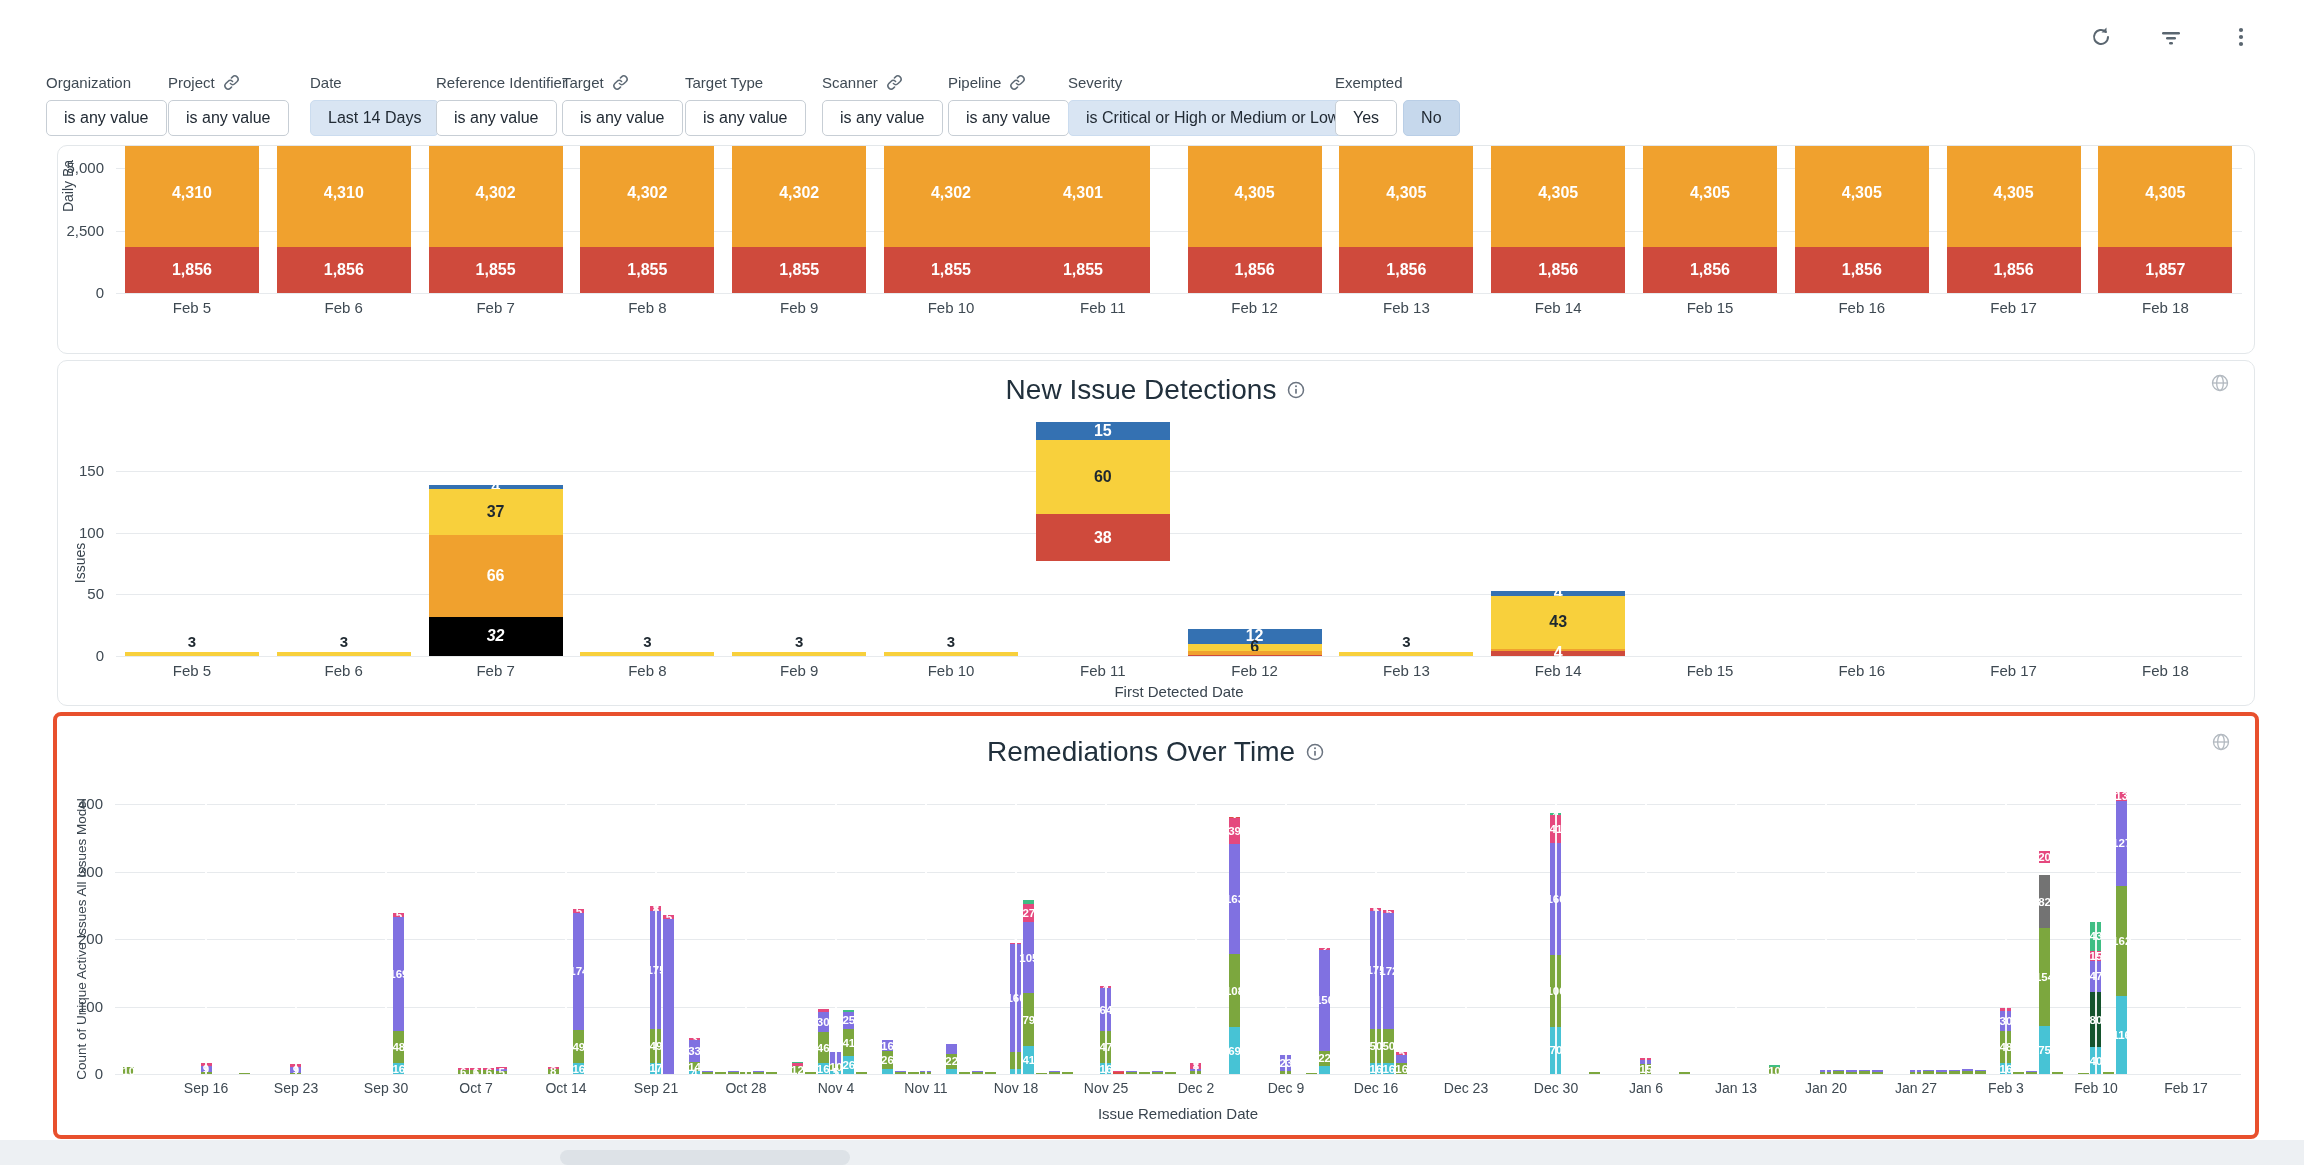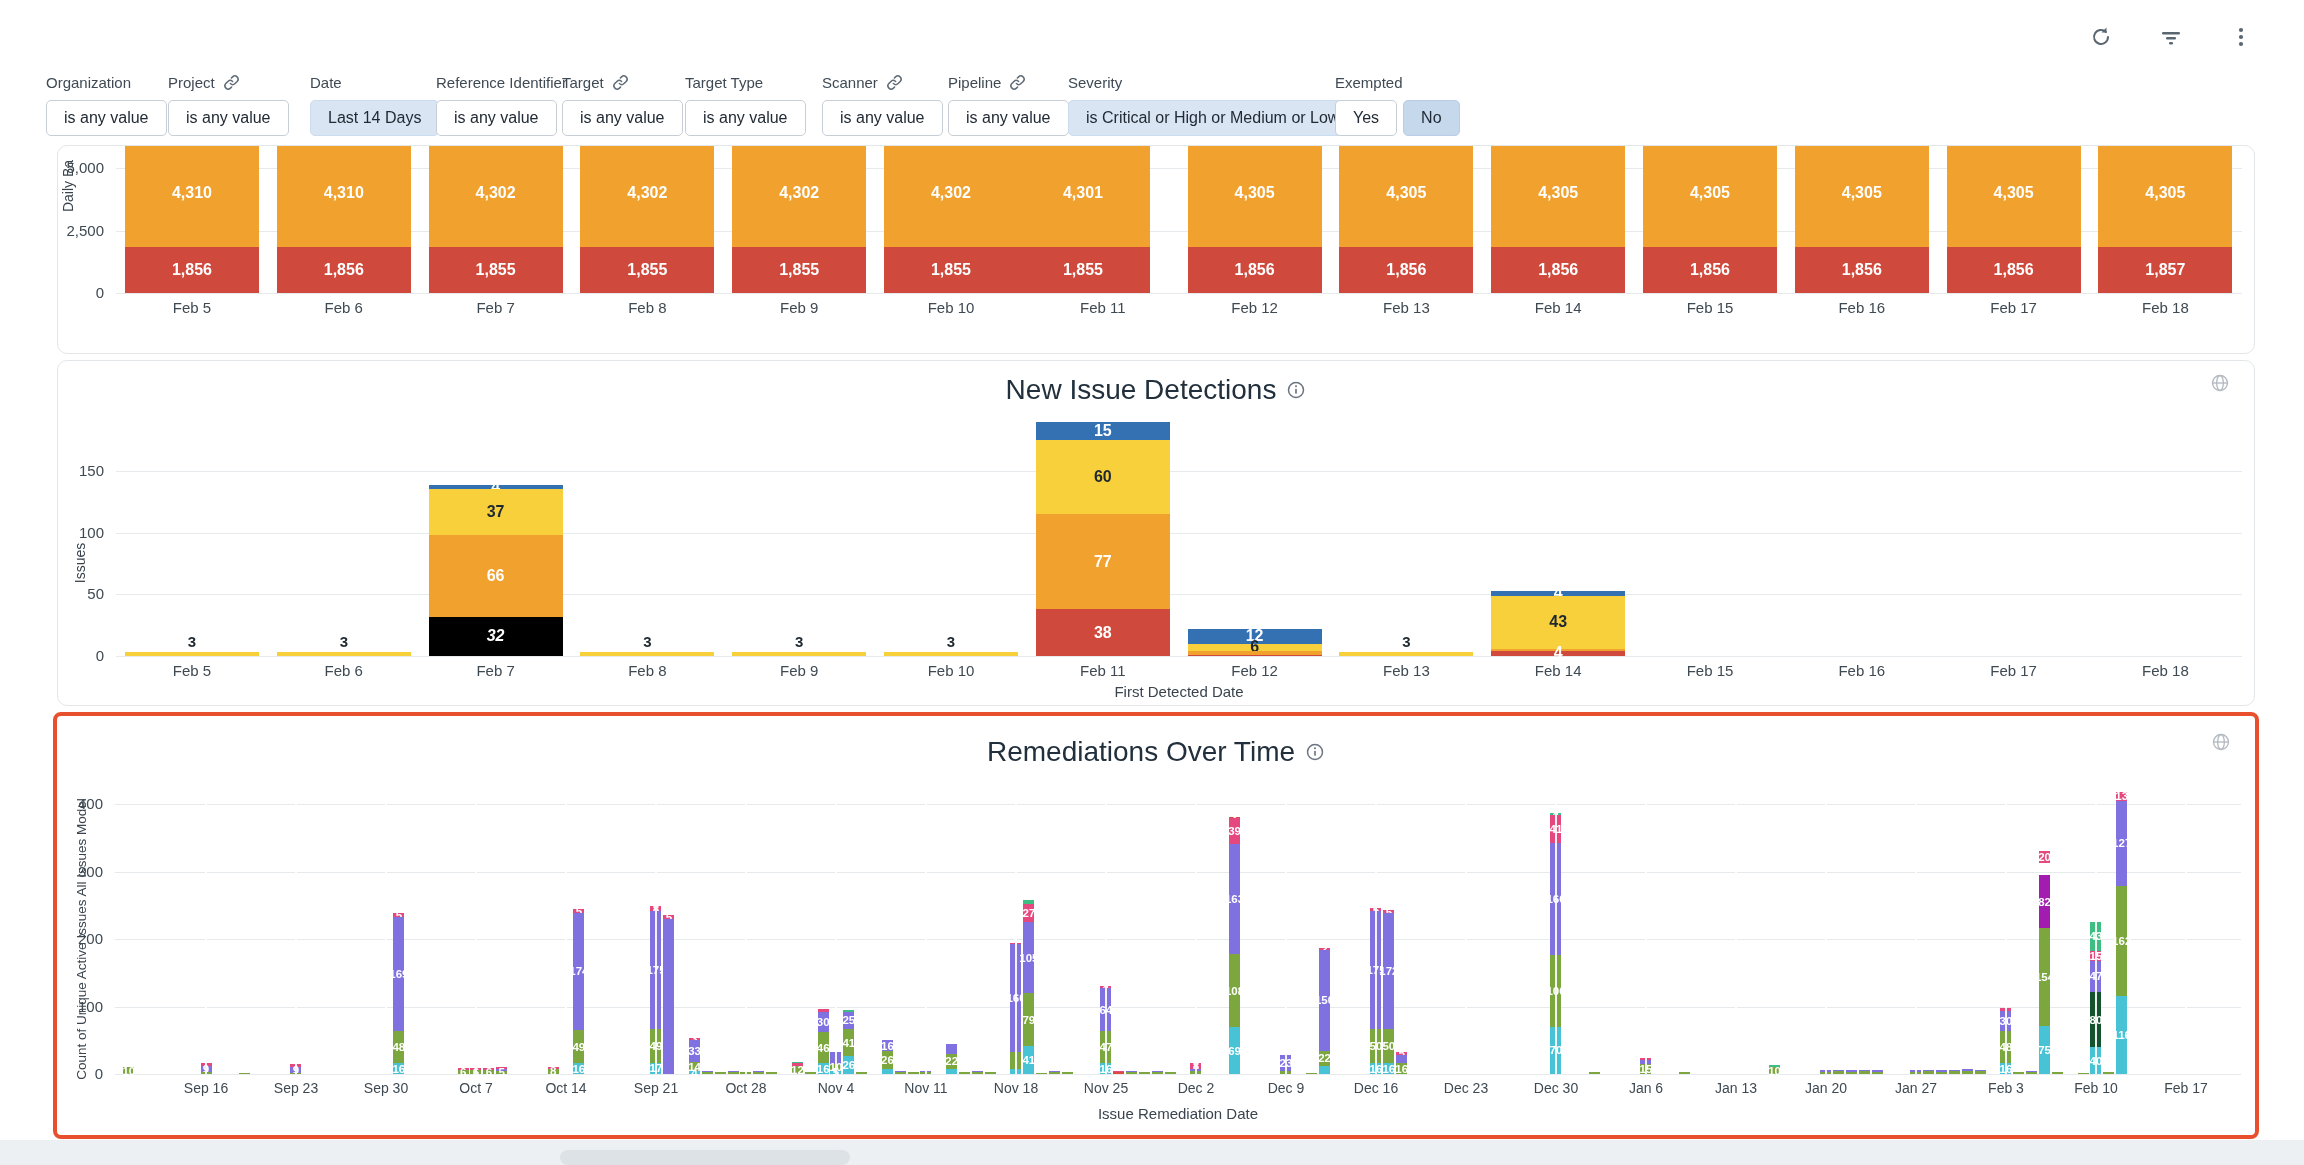--- a/index.html
+++ b/index.html
@@ -356,23 +356,20 @@
           <div class="seg" style="height: 3.6999px; background: rgb(248, 208, 60);"></div>
           <div class="toplab">3</div>
         </div>
         <div class="vbar" style="left: 977.8px; width: 134px; top: 60.673px; height: 234.327px;">
           <div class="seg" style="height: 18.4995px; background: rgb(52, 113, 178);">
             <span style="font-size: 16px; color: rgb(255, 255, 255);">15</span>
           </div>
           <div class="seg" style="height: 73.998px; background: rgb(248, 208, 60);">
             <span style="font-size: 16px; color: rgb(30, 40, 48);">60</span>
           </div>
-          <div class="seg" style="height: 94.9641px; background: rgb(240, 161, 46);">
-            <span style="font-size: 16px; color: rgb(255, 255, 255);">77</span>
-          </div>
           <div class="seg" style="height: 46.8654px; background: rgb(207, 74, 60);">
             <span style="font-size: 16px; color: rgb(255, 255, 255);">38</span>
           </div>
         </div>
         <div class="vbar" style="left: 1129.6px; width: 134px; top: 267.867px; height: 27.1326px;">
           <div class="seg" style="height: 14.7996px; background: rgb(52, 113, 178);">
             <span style="font-size: 16px; color: rgb(255, 255, 255);">12</span>
           </div>
           <div class="seg" style="height: 7.3998px; background: rgb(248, 208, 60);">
             <span style="font-size: 16px; color: rgb(30, 40, 48);">6</span>
@@ -913,21 +910,21 @@
           <div class="seg" style="height: 2.025px; background: rgb(124, 167, 62);"></div>
         </div>
         <div class="vbar" style="left: 1969.19px; width: 11px; top: 354.625px; height: 3.375px;">
           <div class="seg" style="height: 1.35px; background: rgb(128, 113, 225);"></div>
           <div class="seg" style="height: 2.025px; background: rgb(124, 167, 62);"></div>
         </div>
         <div class="vbar" style="left: 1982.05px; width: 11px; top: 134.575px; height: 223.425px;">
           <div class="seg" style="height: 13.5px; background: rgb(229, 72, 126);">
             <span style="font-size: 11.5px; color: rgb(255, 255, 255);">20</span>
           </div>
-          <div class="seg" style="height: 55.35px; background: #a21caf; margin-top: 12px;">
+          <div class="seg" style="height: 55.35px; background: #737373; margin-top: 12px;">
             <span style="font-size: 11.5px; color: rgb(255, 255, 255);">82</span>
           </div>
           <div class="seg" style="height: 103.95px; background: rgb(124, 167, 62);">
             <span style="font-size: 11.5px; color: rgb(255, 255, 255);">154</span>
           </div>
           <div class="seg" style="height: 50.625px; background: rgb(71, 195, 213);">
             <span style="font-size: 11.5px; color: rgb(255, 255, 255);">75</span>
           </div>
         </div>
         <div class="vbar" style="left: 1994.91px; width: 11px; top: 355.975px; height: 2.025px;">

